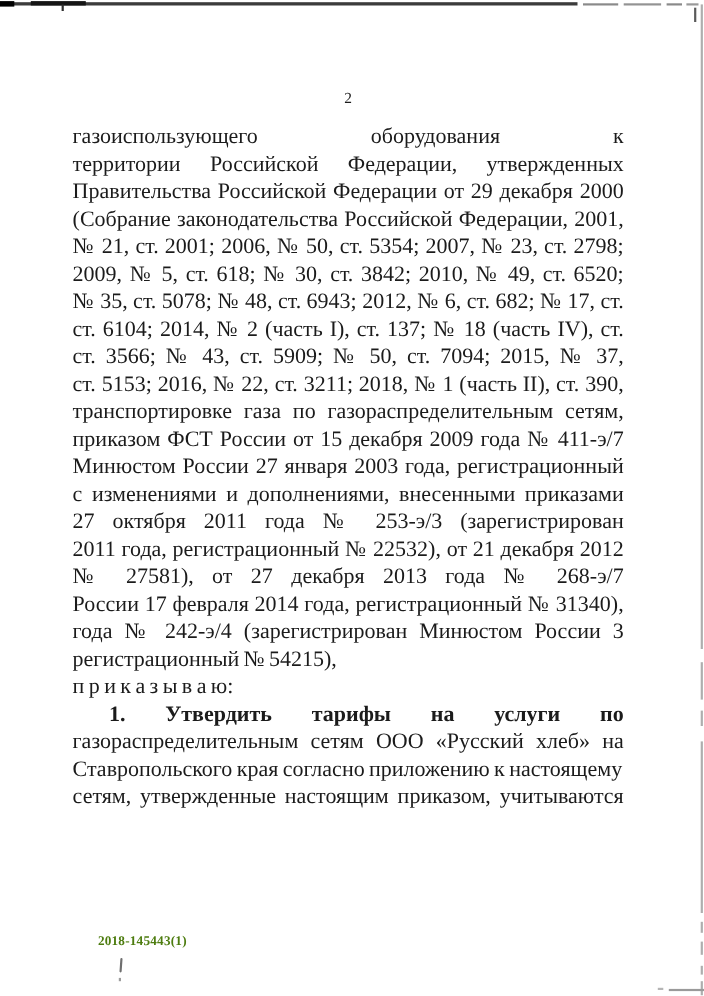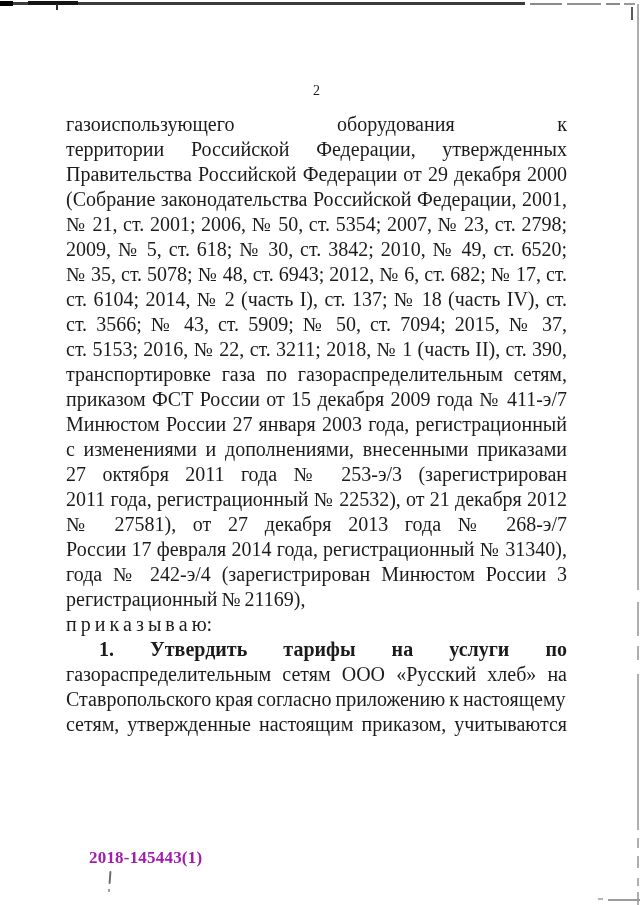--- a/index.html
+++ b/index.html
@@ -50,21 +50,21 @@
     word-spacing: -1px;
   }
   .ln { height: 25px; overflow: hidden; }
   .ln.j { text-align: justify; text-align-last: justify; }
   .ln.j::after { content: ""; display: inline-block; width: 100%; height: 0; }
   .ln.ind { text-indent: 33px; font-weight: bold; }
 
   
   .footer {
     position: absolute; left: 89px; top: 848px;
-    font-size: 17px; font-weight: bold; color: #a21caf; letter-spacing: 0.2px;
+    font-size: 12px; font-weight: bold; color: #4d7c0f; letter-spacing: 0.2px;
   }
   .smudge {
     position: absolute; left: 109px; top: 871px; width: 2px; height: 13px;
     background: #6f6f6f; border-radius: 1px; transform: rotate(4deg);
   }
   .smudge-dot {
     position: absolute; left: 108px; top: 889px; width: 2px; height: 3px; background: #9d9d9d;
   }
 </style>
 </head>
@@ -110,21 +110,21 @@
     <div class="ln j">ст. 5153; 2016, № 22, ст. 3211; 2018, № 1 (часть II), ст. 390, № 6, ст. 897; №45,</div>
     <div class="ln j">транспортировке газа по газораспределительным сетям, утвержденными</div>
     <div class="ln j">приказом ФСТ России от 15 декабря 2009 года № 411-э/7 (зарегистрирован</div>
     <div class="ln j">Минюстом России 27 января 2003 года, регистрационный № 16076),</div>
     <div class="ln j">с изменениями и дополнениями, внесенными приказами ФСТ России от</div>
     <div class="ln j">27 октября 2011 года № 253-э/3 (зарегистрирован Минюстом России 9 декабря</div>
     <div class="ln j">2011 года, регистрационный № 22532), от 21 декабря 2012 года № 428-э/4</div>
     <div class="ln j">№ 27581), от 27 декабря 2013 года № 268-э/7 (зарегистрирован Минюстом</div>
     <div class="ln j">России 17 февраля 2014 года, регистрационный № 31340), от 31 октября 2014</div>
     <div class="ln j">года № 242-э/4 (зарегистрирован Минюстом России 3 декабря 2014 года,</div>
-    <div class="ln">регистрационный № 21169),</div>
+    <div class="ln">регистрационный № 54215),</div>
     <div class="ln">п р и к а з ы в а ю:</div>
     <div class="ln j ind">1. Утвердить тарифы на услуги по транспортировке газа по</div>
     <div class="ln j">газораспределительным сетям ООО «Русский хлеб» на территории</div>
     <div class="ln">Ставропольского края согласно приложению к настоящему приказу.</div>
     <div class="ln j">сетям, утвержденные настоящим приказом, учитываются при формировании</div>
   </div>
 
   <div class="footer">2018-145443(1)</div>
   <div class="smudge"></div>
   <div class="smudge-dot"></div>

